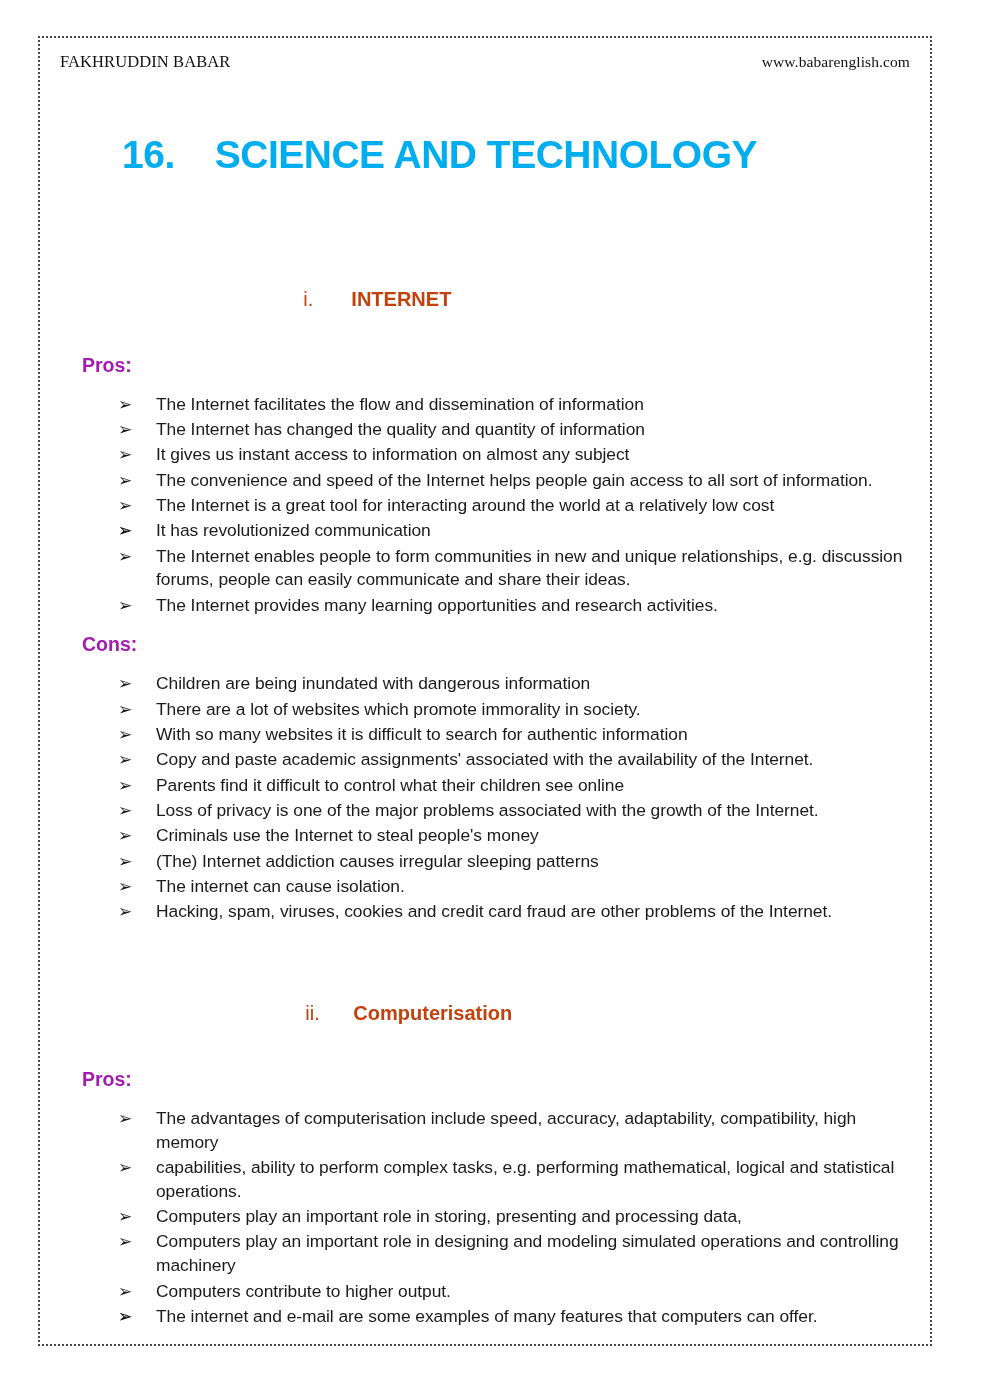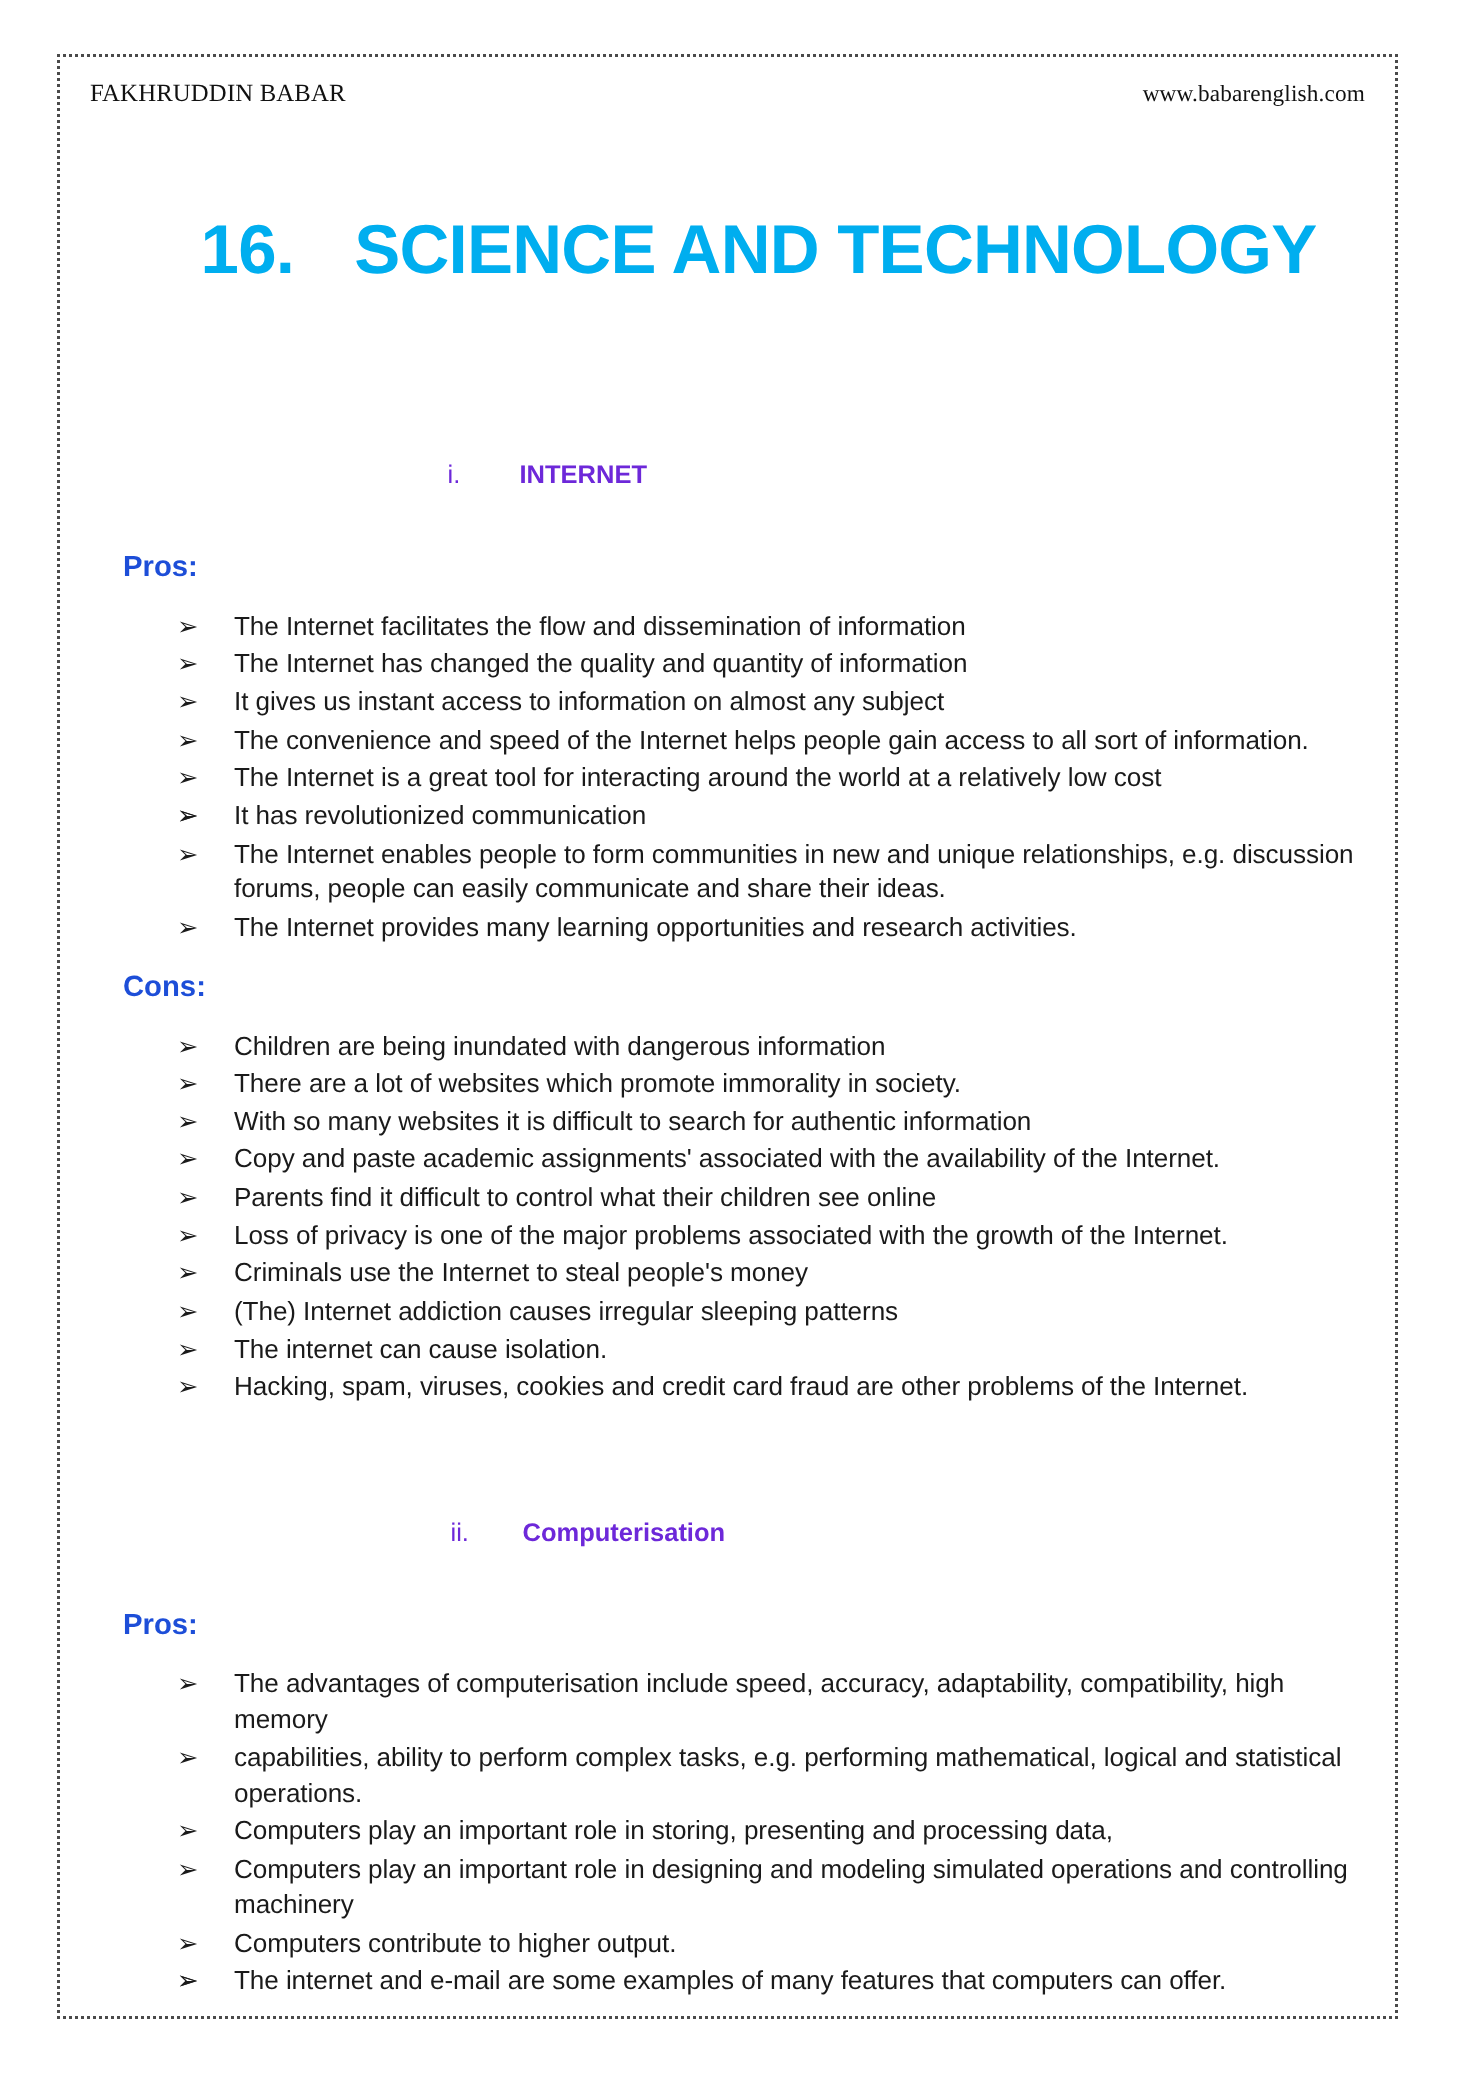--- a/index.html
+++ b/index.html
@@ -59,55 +59,55 @@
     font-family: "Liberation Serif", serif;
   }
   .runhead .site {
     font-family: "Liberation Serif", serif;
     font-size: 15.5px;
   }
 
   
   .doc-title {
     margin-top: 22px;
-    font-size: 46px;
+    font-size: 39px;
     font-weight: bold;
     color: #00AEEF;
     letter-spacing: -0.5px;
     white-space: pre;
     line-height: 1.05;
   }
   .doc-title .num { margin-right: 40px; }
 
   
   .sub-heading {
     margin-top: 48px;
     margin-left: 210px;
-    font-size: 17px;
+    font-size: 20px;
     font-weight: bold;
-    color: #6d28d9;
+    color: #c2410c;
     white-space: pre;
   }
   .sub-heading .rn {
     display: inline-block;
     width: 48px;
     font-weight: normal;
   }
   .sub-heading.second {
     margin-top: 55px;
     margin-left: 212px;
   }
 
   
   .pc-label {
     margin-top: 20px;
     margin-left: 22px;
     font-size: 19.5px;
     font-weight: bold;
-    color: #1d4ed8;
+    color: #a21caf;
   }
 
   
   ul.bullets {
     list-style: none;
     margin: 16px 0 0 0;
     padding: 0 0 0 58px;
   }
   ul.bullets li {
     position: relative;

